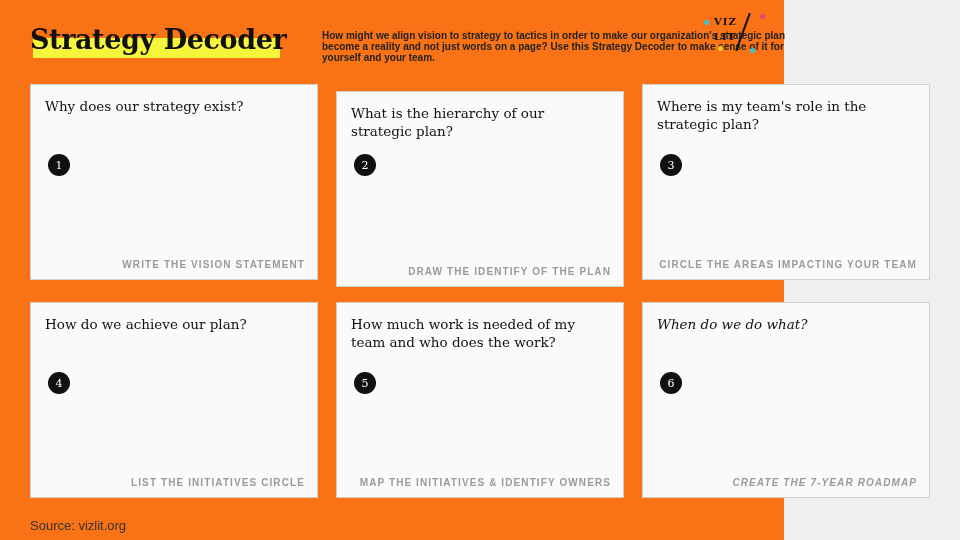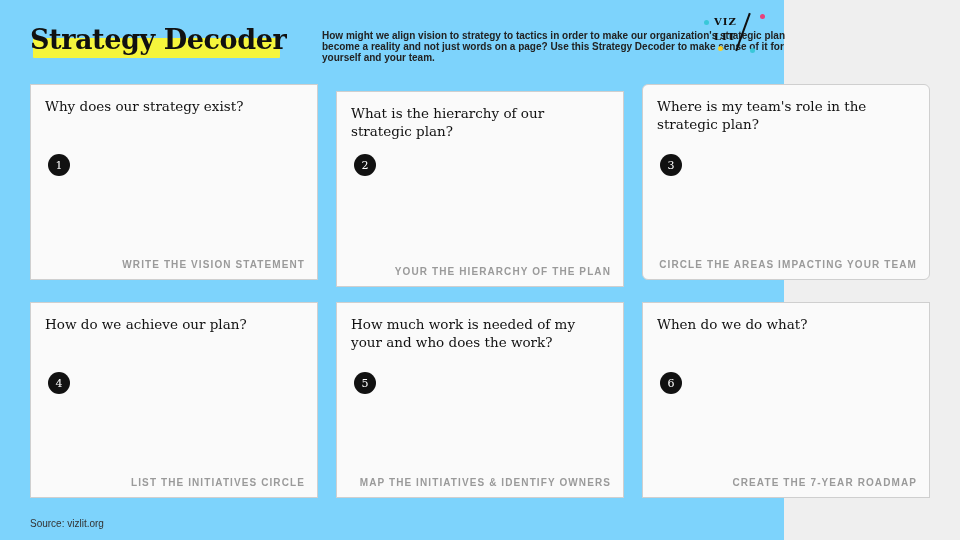--- a/index.html
+++ b/index.html
@@ -11,21 +11,21 @@
     width: 960px;
     height: 540px;
     font-family: "Liberation Sans", sans-serif;
     overflow: hidden;
     position: relative;
   }
   .page {
     position: relative;
     width: 784px;
     height: 540px;
-    background: #7dd3fc;
+    background: #f97316;
     box-sizing: border-box;
   }
 
   
   .header {
     position: absolute;
     left: 30px;
     top: 18px;
     width: 900px;
     height: 48px;
@@ -118,24 +118,24 @@
   .card {
     position: absolute;
     width: 288px;
     height: 196px;
     background: #fafafa;
     border: 1px solid #cfcfcf;
     box-sizing: border-box;
   }
   .card.c0 { left: 0px;   top: 4px; padding-left: 26px; }
   .card.c1 { left: 306px; top: 11px; }
-  .card.c2 { left: 612px; top: 4px; border-radius: 6px; }
+  .card.c2 { left: 612px; top: 4px; }
   .card.c3 { left: 0px;   top: 222px; }
   .card.c4 { left: 306px; top: 222px; }
-  .card.c5 { left: 612px; top: 222px; }
+  .card.c5 { left: 612px; top: 222px; font-style: italic; }
 
   .badge {
     position: absolute;
     width: 22px;
     height: 22px;
     border-radius: 50%;
     background: #111111;
     color: #ffffff;
     font-family: "DejaVu Serif", serif;
     font-size: 11px;
@@ -172,21 +172,21 @@
     color: #9a9a9a;
     text-align: right;
     white-space: nowrap;
   }
 
   
   .source {
     position: absolute;
     left: 30px;
     top: 518px;
-    font-size: 10px;
+    font-size: 13px;
     color: #333333;
   }
 </style>
 </head>
 <body>
 
 <div class="page">
 
   <div class="header">
     <div class="title-wrap">
@@ -209,32 +209,32 @@
   </div>
 
   <div class="grid">
 
     <div class="card c0">
       <div class="card-q">Why does our strategy exist?</div>
       <div class="card-hint">WRITE THE VISION STATEMENT</div>
     </div>
     <div class="card c1">
       <div class="card-q">What is the hierarchy of our strategic plan?</div>
-      <div class="card-hint">YOUR THE HIERARCHY OF THE PLAN</div>
+      <div class="card-hint">DRAW THE IDENTIFY OF THE PLAN</div>
     </div>
     <div class="card c2">
       <div class="card-q">Where is my team's role in the strategic plan?</div>
       <div class="card-hint">CIRCLE THE AREAS IMPACTING YOUR TEAM</div>
     </div>
     <div class="card c3">
       <div class="card-q">How do we achieve our plan?</div>
       <div class="card-hint">LIST THE INITIATIVES CIRCLE</div>
     </div>
     <div class="card c4">
-      <div class="card-q">How much work is needed of my your and who does the work?</div>
+      <div class="card-q">How much work is needed of my team and who does the work?</div>
       <div class="card-hint">MAP THE INITIATIVES &amp; IDENTIFY OWNERS</div>
     </div>
     <div class="card c5">
       <div class="card-q">When do we do what?</div>
       <div class="card-hint">CREATE THE 7-YEAR ROADMAP</div>
     </div>
 
     <div class="badge b0">1</div>
     <div class="badge b1">2</div>
     <div class="badge b2">3</div>

